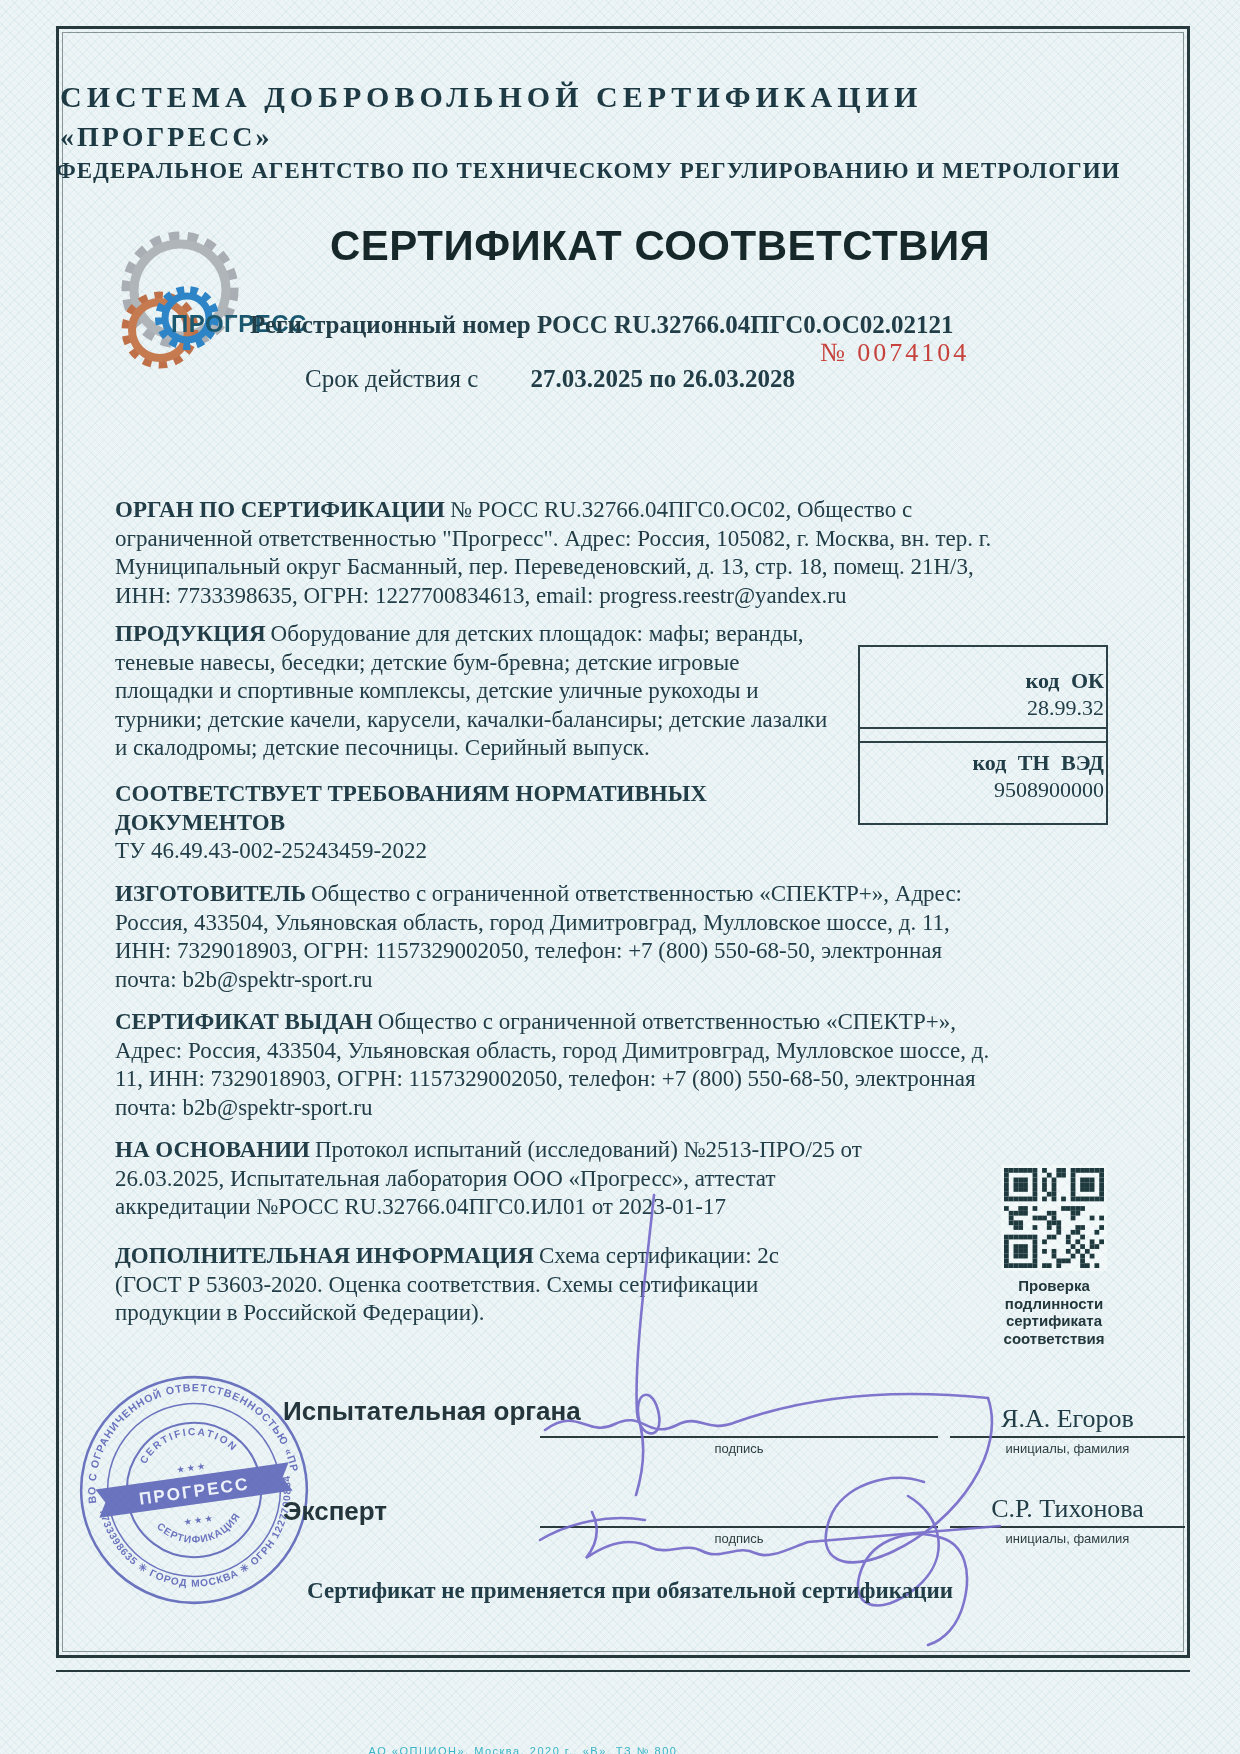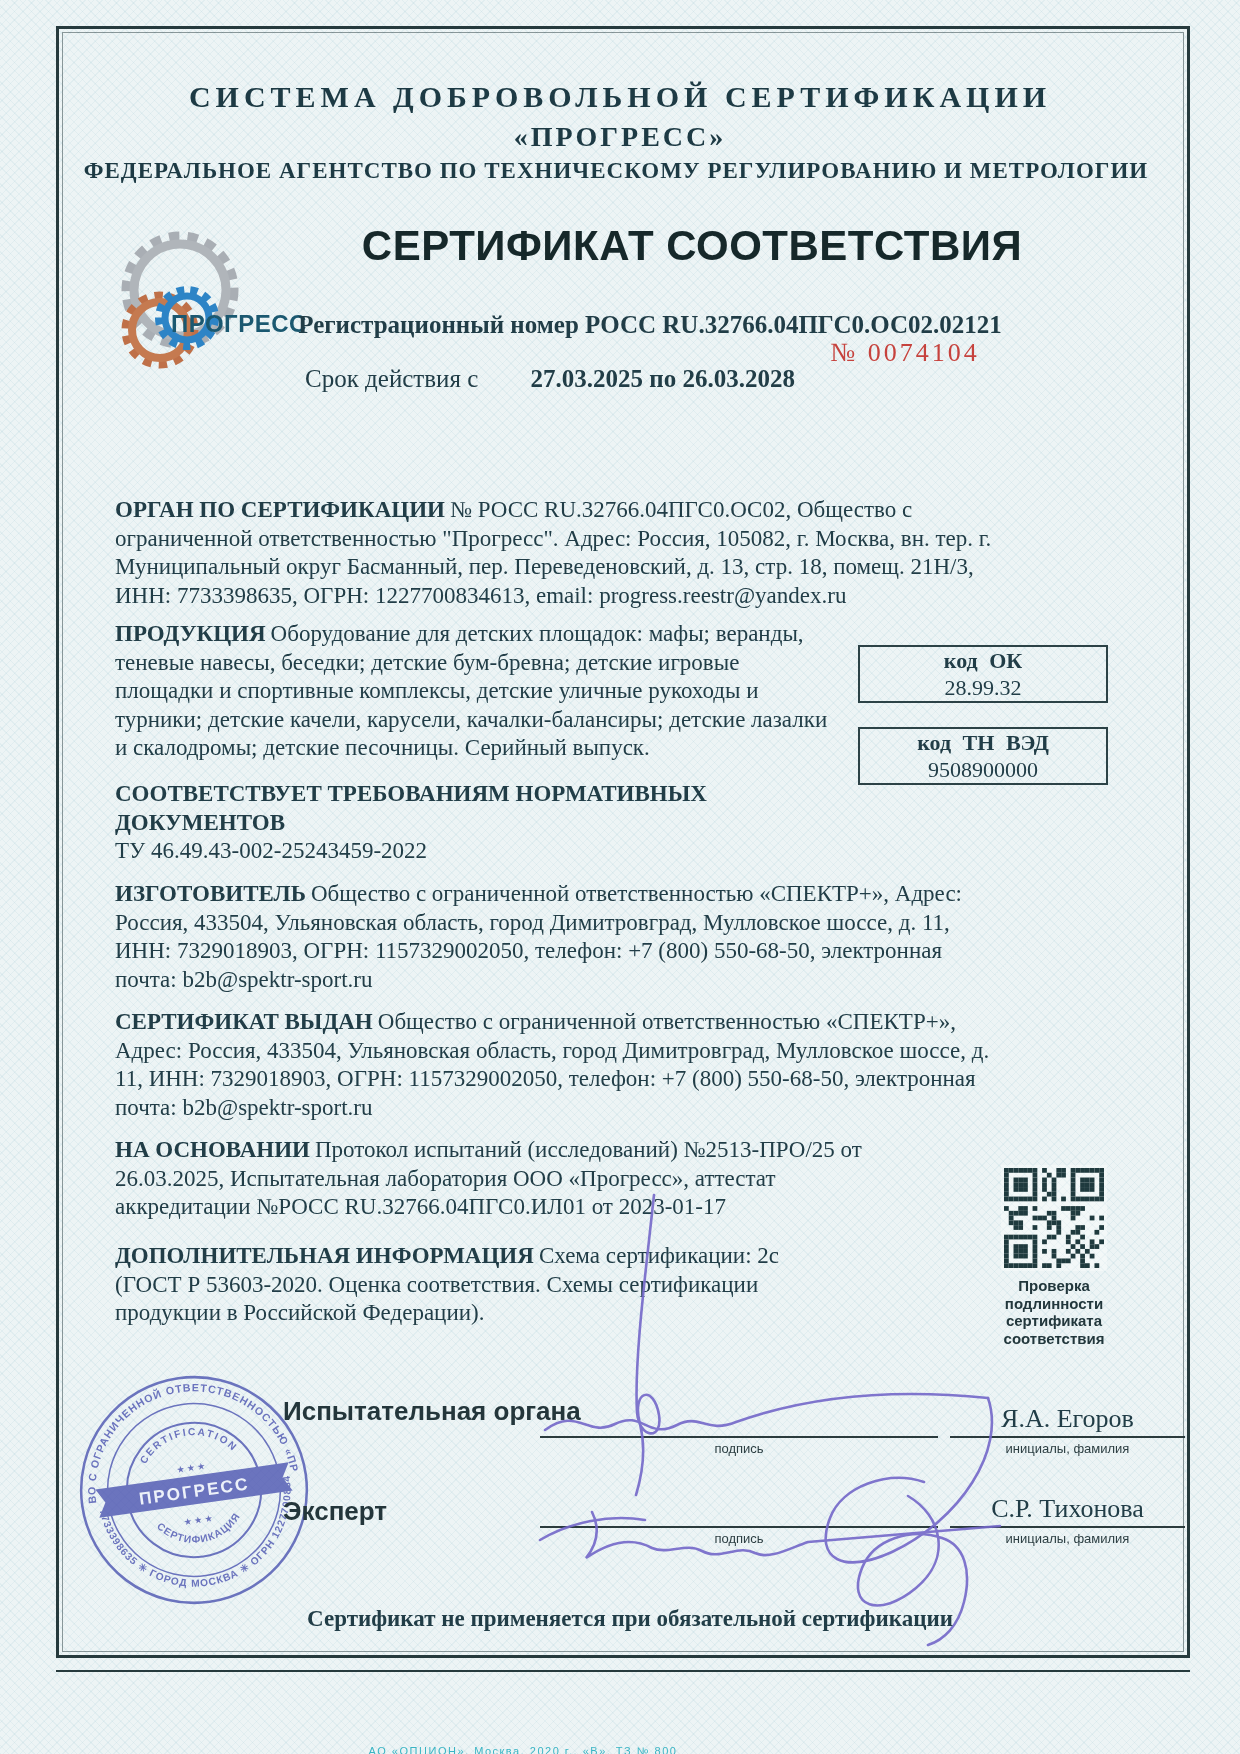--- a/index.html
+++ b/index.html
@@ -5,41 +5,41 @@
   html,body{margin:0;padding:0;background:#cfd8da;}
   .page{position:relative;width:1240px;height:1754px;margin:0 auto;overflow:hidden;
     background-color:#edf4f5;
     background-image:
       repeating-linear-gradient(45deg, rgba(120,178,194,.10) 0 1px, transparent 1px 6px),
       repeating-linear-gradient(135deg, rgba(120,178,194,.10) 0 1px, transparent 1px 6px);
     font-family:"Liberation Serif", serif;color:#213d47;}
   .abs{position:absolute;}
   .frame{left:56px;top:26px;width:1128px;height:1626px;border:3px solid #263a3d;}
   .frame:after{content:"";position:absolute;inset:3px;border:1px solid rgba(38,58,61,.5);}
-  .center{text-align:center;}
+  .center{text-align:left;}
   .h1{font-weight:bold;font-size:30px;letter-spacing:5px;color:#1d3a44;}
   .h2{font-weight:bold;font-size:28px;letter-spacing:3px;color:#1d3a44;}
   .h3{font-weight:bold;font-size:23px;letter-spacing:1px;color:#1d3a44;}
   .doc-title{font-family:"Liberation Sans",sans-serif;font-weight:bold;font-size:42px;
     letter-spacing:.5px;color:#16282a;}
   .reg{font-size:25px;font-weight:bold;}
   .rednum{color:#c6423d;font-size:26px;letter-spacing:3px;}
   .validity{font-size:25px;}
   .validity .dates{font-weight:bold;margin-left:46px;}
   .para{font-size:23px;line-height:28.5px;}
   .plabel{font-weight:bold;margin-right:5px;}
-  .codebox{border:2px solid #2c4246;text-align:center;font-size:22px;line-height:27px;padding:0 2px;}
+  .codebox{border:2px solid #2c4246;text-align:right;font-size:22px;line-height:27px;padding:20px 2px;}
   .codebox .cl{font-weight:bold;display:block;word-spacing:6px;}
   .qrcap{font-family:"Liberation Sans",sans-serif;font-weight:bold;font-size:15px;line-height:17.5px;
     text-align:center;color:#22373c;}
   .rolelabel{font-family:"Liberation Sans",sans-serif;font-weight:bold;font-size:26px;color:#24363b;}
   .sigline{border-top:2px solid #2b3b3d;height:0;}
   .sublabel{font-family:"Liberation Sans",sans-serif;font-size:13px;text-align:center;color:#2c3e42;}
   .signame{font-size:26px;text-align:center;}
-  .restrict{font-weight:bold;font-size:23px;text-align:center;margin-top:28px;}
+  .restrict{font-weight:bold;font-size:23px;text-align:center;}
   .hline{border-top:2px solid #263a3d;height:0;}
   .printinfo{font-family:"Liberation Sans",sans-serif;font-size:11px;color:#3ab4c4;
     letter-spacing:1.5px;text-align:center;}
   svg{display:block;overflow:visible;}
 </style>
 </head>
 <body>
 
 <div class="page">
 

